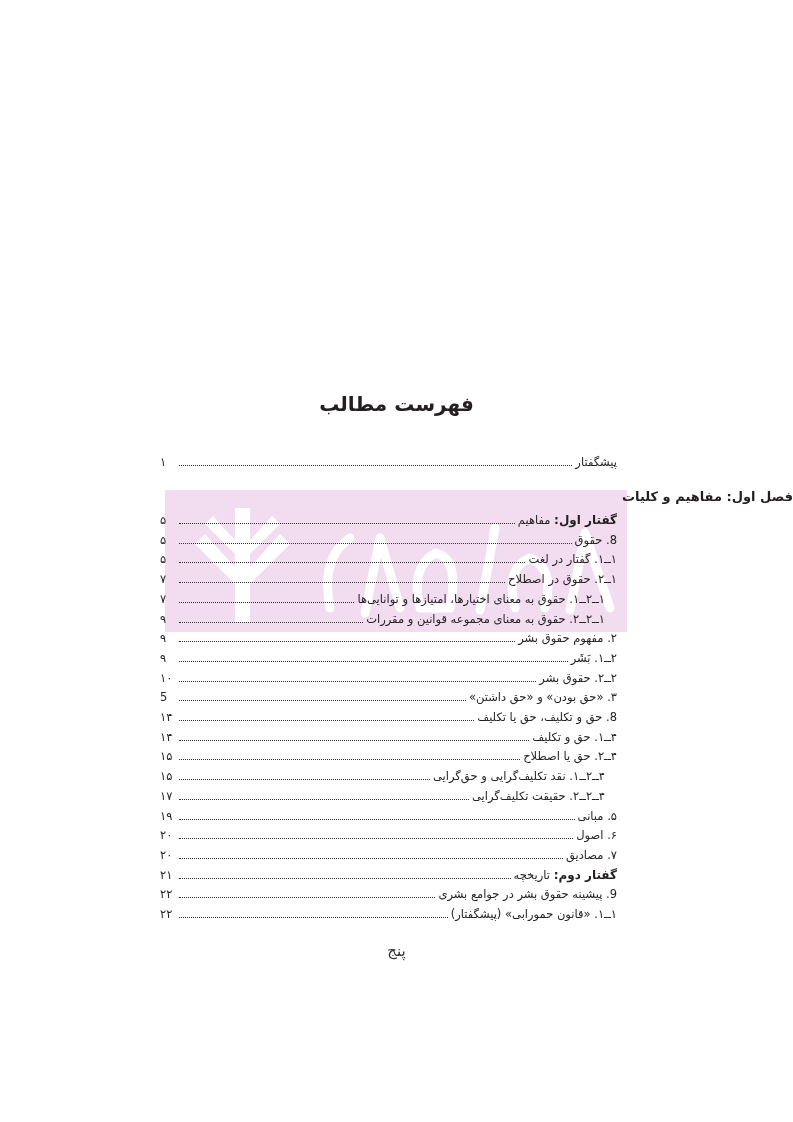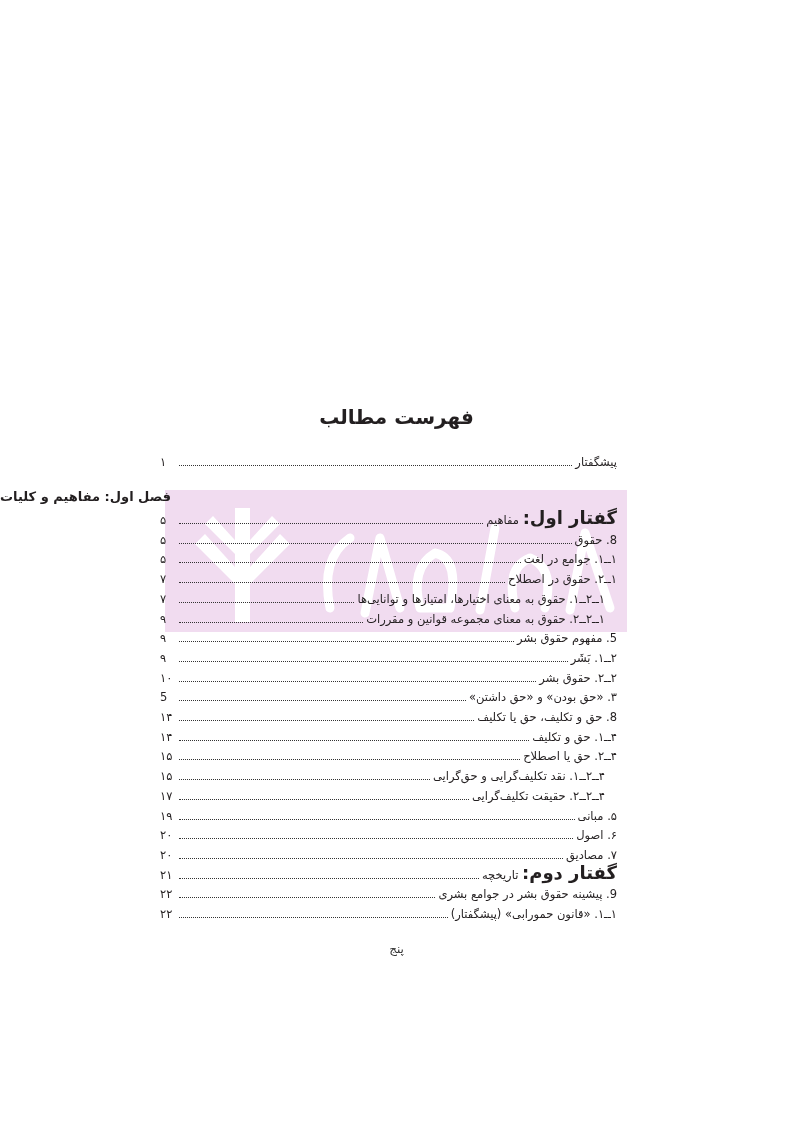--- a/index.html
+++ b/index.html
@@ -2,33 +2,33 @@
 <html><head>
 <meta charset="utf-8">
 <style>
   html, body { margin:0; padding:0; background:#ffffff; }
   body { width:793px; height:1122px; position:relative; overflow:hidden;
          font-family:"DejaVu Sans", sans-serif; color:#231f20; }
   .watermark { position:absolute; left:165px; top:490px; width:462px; height:142px;
                background:#f1dcf0; z-index:0; }
   .wm-logo { position:absolute; left:30px; top:14px; width:95px; height:118px; }
   .wm-text { position:absolute; left:145px; top:8px; width:310px; height:128px; }
-  .title { position:absolute; top:405px; left:0; width:793px; text-align:center;
+  .title { position:absolute; top:392px; left:0; width:793px; text-align:center;
            font-size:20px; font-weight:bold; direction:rtl; z-index:2; }
   .toc { position:absolute; left:160px; width:457px; direction:rtl; z-index:2; }
   .row { position:absolute; right:0; left:0; height:20px; display:flex;
          align-items:flex-end; direction:rtl; font-size:11.5px; line-height:14px; }
   .row .label { white-space:nowrap; flex:0 0 auto;margin-top:43px; }
-  .row .label b { font-weight:bold; font-size:18px; }
+  .row .label b { font-weight:bold; font-size:12px; }
   .row .dots { flex:1 1 auto; border-bottom:1.6px dotted #333; margin:0 3px 3px 3px; height:1px; }
   .row .page { flex:0 0 auto; min-width:16px; text-align:left; font-size:11.5px; }
-  .chapter { position:absolute; top:489px; left:0; width:793px; text-align:left;
+  .chapter { position:absolute; top:489px; left:0; width:793px; text-align:right;
              font-size:13px; font-weight:bold; direction:rtl; z-index:2; }
   .footer { position:absolute; top:942px; left:0; width:793px; text-align:center;
-            font-size:12px; direction:rtl; z-index:2; color:#333; }
+            font-size:15px; direction:rtl; z-index:2; color:#333; }
 </style>
 </head>
 <body>
 
 <div class="watermark">
   <svg class="wm-logo" viewBox="0 0 95 118">
     <rect x="40" y="4" width="15" height="114" fill="#ffffff"></rect>
     <polygon points="0,40 10,30 48,72 48,88" fill="#ffffff"></polygon>
     <polygon points="95,40 85,30 47,72 47,88" fill="#ffffff"></polygon>
     <polygon points="10,20 18,12 48,45 48,58" fill="#ffffff"></polygon>
@@ -63,41 +63,41 @@
       <span class="label"><b>گفتار اول:</b><span> مفاهیم</span></span>
       <span class="dots"></span>
       <span class="page">۵</span>
     </div>
     <div class="row" style="top: 19.7px; padding-right: 0px; box-sizing: border-box;">
       <span class="label">8. حقوق</span>
       <span class="dots"></span>
       <span class="page">۵</span>
     </div>
     <div class="row" style="top: 39.4px; padding-right: 0px; box-sizing: border-box;">
-      <span class="label">۱ــ۱. جوامع در لغت</span>
+      <span class="label">۱ــ۱. گفتار در لغت</span>
       <span class="dots"></span>
       <span class="page">۵</span>
     </div>
     <div class="row" style="top: 59.1px; padding-right: 0px; box-sizing: border-box;">
       <span class="label">۱ــ۲. حقوق در اصطلاح</span>
       <span class="dots"></span>
       <span class="page">۷</span>
     </div>
     <div class="row" style="top: 78.8px; padding-right: 12px; box-sizing: border-box;">
       <span class="label">۱ــ۲ــ۱. حقوق به معنای اختیارها، امتیازها و توانایی‌ها</span>
       <span class="dots"></span>
       <span class="page">۷</span>
     </div>
     <div class="row" style="top: 98.5px; padding-right: 12px; box-sizing: border-box;">
       <span class="label">۱ــ۲ــ۲. حقوق به معنای مجموعه قوانین و مقررات</span>
       <span class="dots"></span>
       <span class="page">۹</span>
     </div>
     <div class="row" style="top: 118.2px; padding-right: 0px; box-sizing: border-box;">
-      <span class="label">5. مفهوم حقوق بشر</span>
+      <span class="label">۲. مفهوم حقوق بشر</span>
       <span class="dots"></span>
       <span class="page">۹</span>
     </div>
     <div class="row" style="top: 137.9px; padding-right: 0px; box-sizing: border-box;">
       <span class="label">۲ــ۱. بَشَر</span>
       <span class="dots"></span>
       <span class="page">۹</span>
     </div>
     <div class="row" style="top: 157.6px; padding-right: 0px; box-sizing: border-box;">
       <span class="label">۲ــ۲. حقوق بشر</span>

